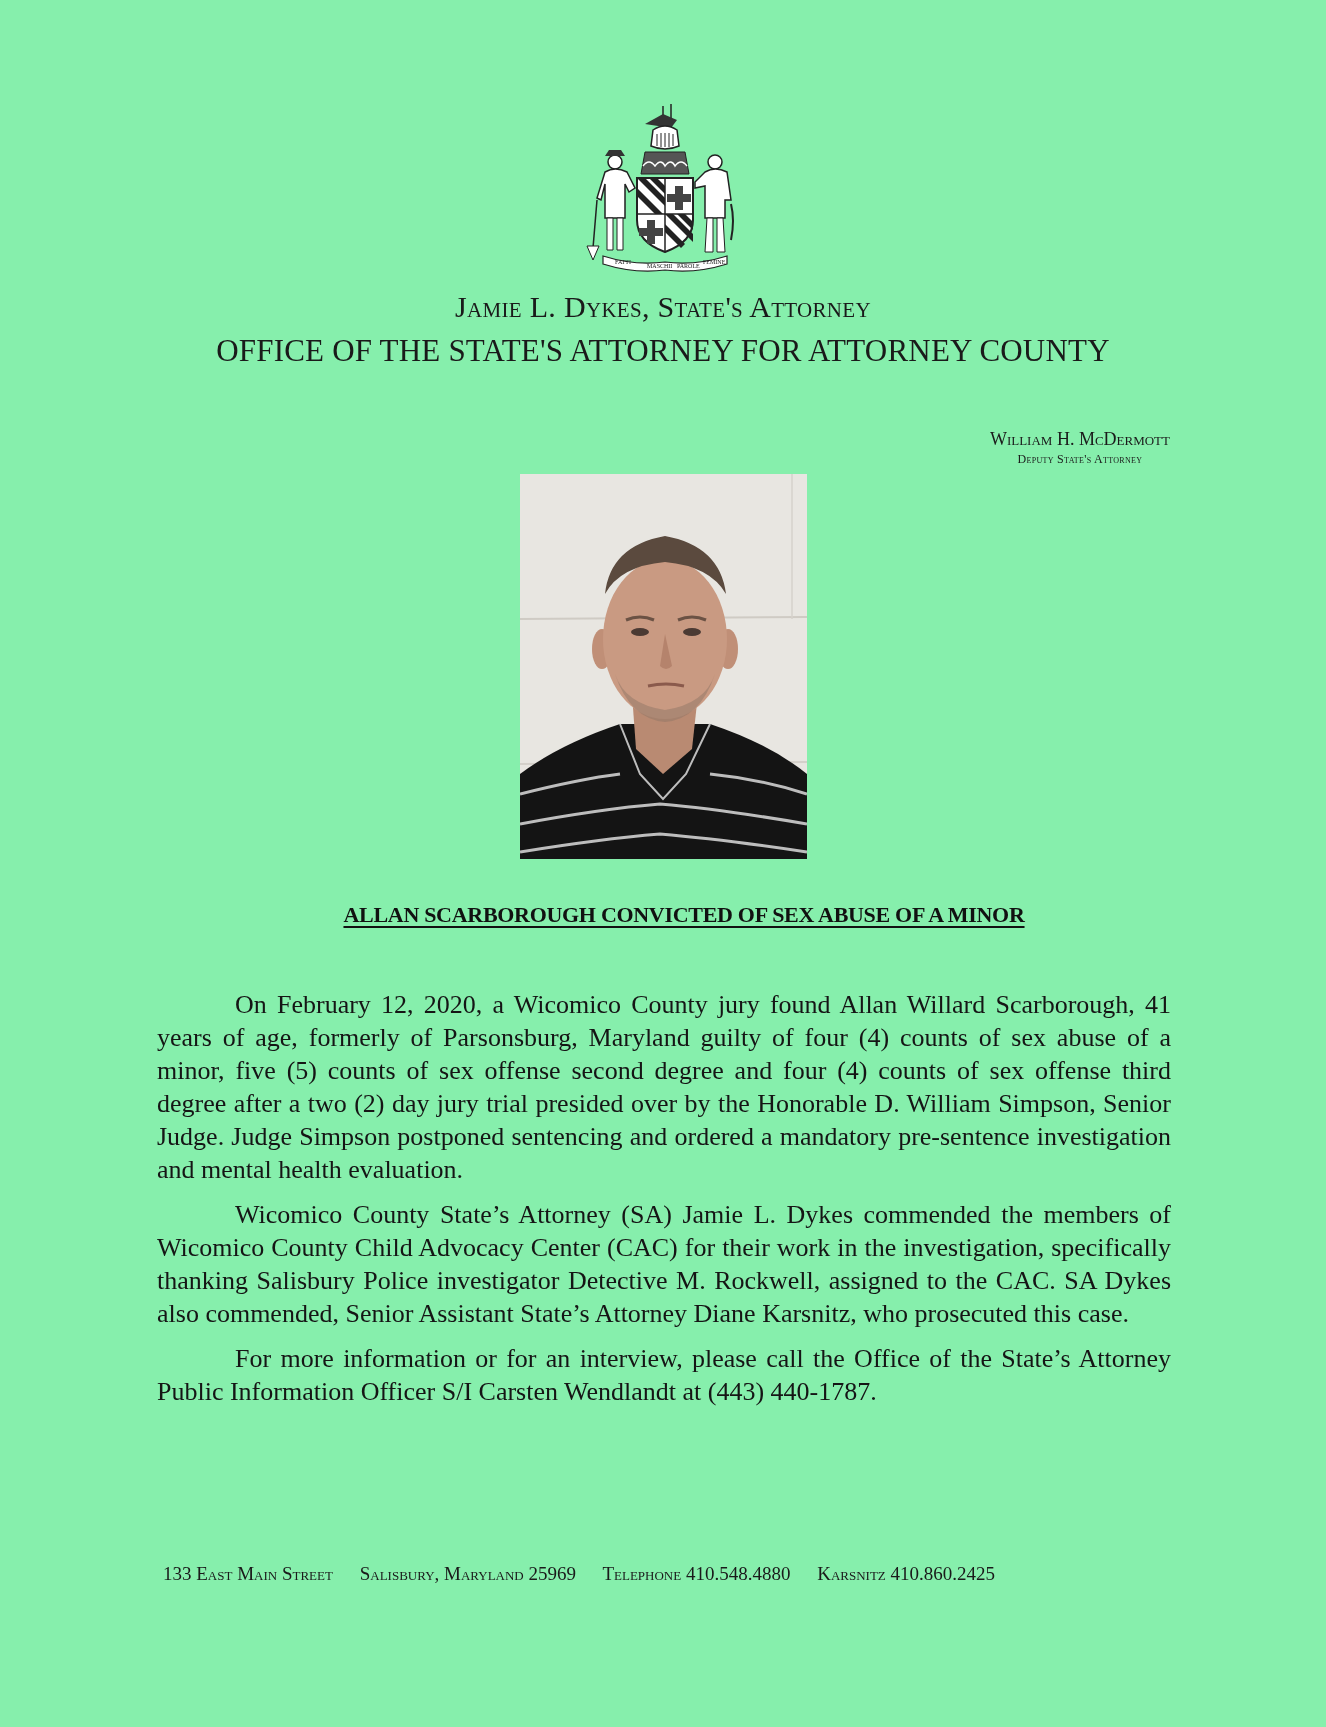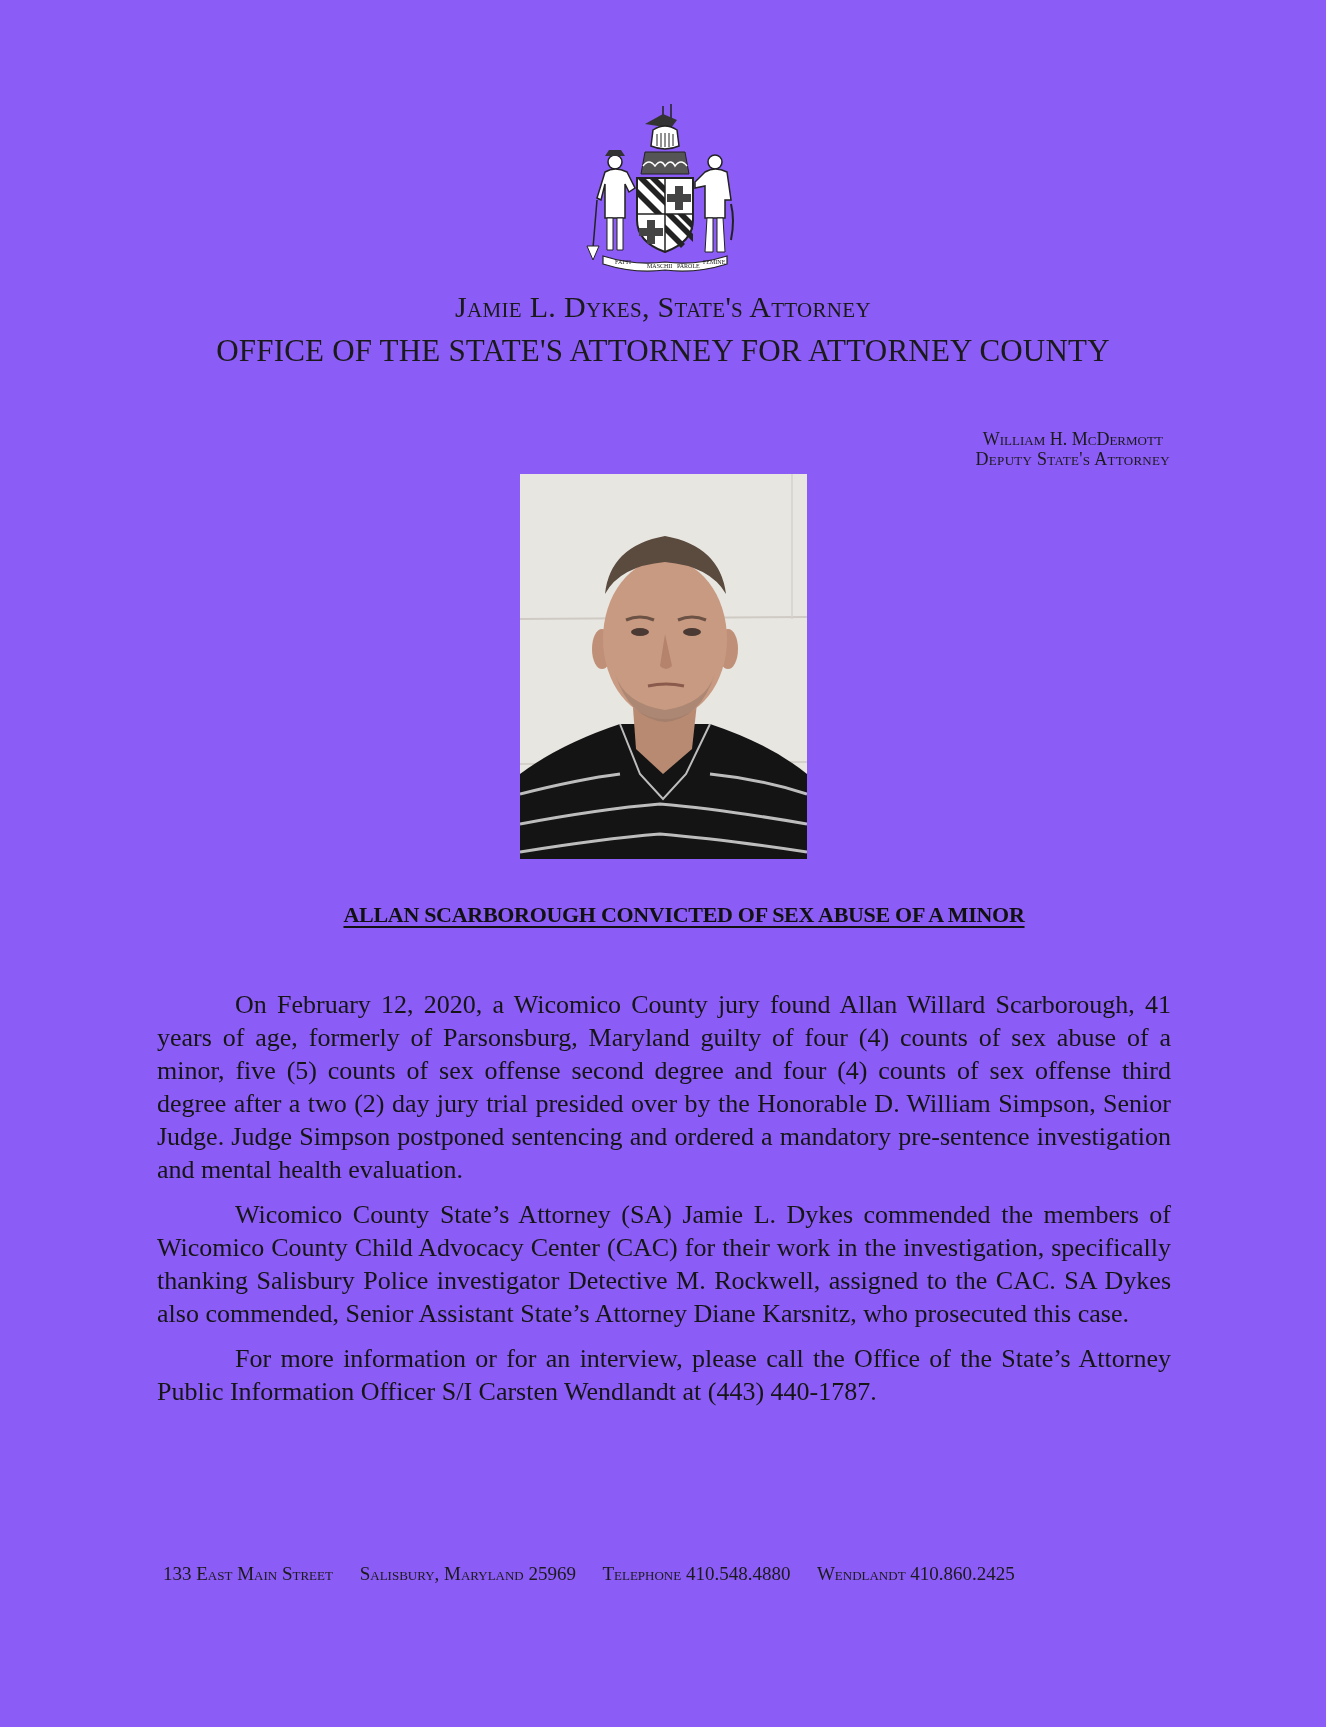--- a/index.html
+++ b/index.html
@@ -1,29 +1,29 @@
 <!DOCTYPE html>
 <html><head>
 <meta charset="utf-8">
 <style>
   html, body { margin: 0; padding: 0; background: #ffffff; }
   body { width: 1326px; height: 1727px; position: relative; overflow: hidden; color: #111; }
-  .page { position: absolute; left: 0; top: 0; width: 1326px; height: 1727px; background: #8b5cf6; }
+  .page { position: absolute; left: 0; top: 0; width: 1326px; height: 1727px; background: #86efac; }
 
   .seal { position: absolute; left: 585px; top: 100px; width: 160px; height: 175px; }
 
   .masthead { position: absolute; left: 0; width: 1326px; text-align: center;
     font-family: "Liberation Serif", "DejaVu Serif", serif; color: #1a1a1a; }
   .masthead .l1 { position: absolute; top: 290px; left: 0; width: 100%; font-size: 30px; font-variant: small-caps; letter-spacing: 0.3px; }
   .masthead .l2 { position: absolute; top: 333px; left: 0; width: 100%; font-size: 31px; letter-spacing: 0.2px; }
 
   .deputy { position: absolute; right: 156px; top: 428px; text-align: center;
     font-family: "Liberation Serif", "DejaVu Serif", serif; font-variant: small-caps; color: #1a1a1a; }
   .deputy .name { font-size: 18px; line-height: 22px; }
-  .deputy .title { font-size: 18px; line-height: 18px; letter-spacing: 0.3px; }
+  .deputy .title { font-size: 12px; line-height: 18px; letter-spacing: 0.3px; }
 
   .photo { position: absolute; left: 520px; top: 474px; width: 287px; height: 385px; overflow: hidden; background: #e9e7e3; }
 
   .headline { position: absolute; left: 0; width: 1326px; top: 902px; text-align: center;
     font-family: "Liberation Serif", "DejaVu Serif", serif; font-weight: bold; font-size: 22px; letter-spacing: -0.3px; padding-left: 21px; }
   .headline span { text-decoration: underline; text-decoration-thickness: 2px; text-underline-offset: 4px; }
 
   .body { position: absolute; left: 157px; width: 1014px; top: 988px;
     font-family: "Liberation Serif", "DejaVu Serif", serif; font-size: 26px; line-height: 33px; color: #151515; }
   .body p { margin: 0 0 12px 0; text-align: justify; text-indent: 78px; }
@@ -152,16 +152,16 @@
   <div class="body">
     <p>On February 12, 2020, a Wicomico County jury found Allan Willard Scarborough, 41 years of age, formerly of Parsonsburg, Maryland guilty of four (4) counts of sex abuse of a minor, five (5) counts of sex offense second degree and four (4) counts of sex offense third degree after a two (2) day jury trial presided over by the Honorable D. William Simpson, Senior Judge.  Judge Simpson postponed sentencing and ordered a mandatory pre-sentence investigation and mental health evaluation.</p>
     <p>Wicomico County State’s Attorney (SA) Jamie L. Dykes commended the members of Wicomico County Child Advocacy Center (CAC) for their work in the investigation, specifically thanking Salisbury Police investigator Detective M. Rockwell, assigned to the CAC. SA Dykes also commended, Senior Assistant State’s Attorney Diane Karsnitz, who prosecuted this case.</p>
     <p>For more information or for an interview, please call the Office of the State’s Attorney Public Information Officer S/I Carsten Wendlandt at (443) 440-1787.</p>
   </div>
 
   <div class="footer">
     <span>133 East Main Street</span>
     <span>Salisbury, Maryland 25969</span>
     <span>Telephone 410.548.4880</span>
-    <span>Wendlandt 410.860.2425</span>
+    <span>Karsnitz 410.860.2425</span>
   </div>
 
 </div>
 
 </body></html>

